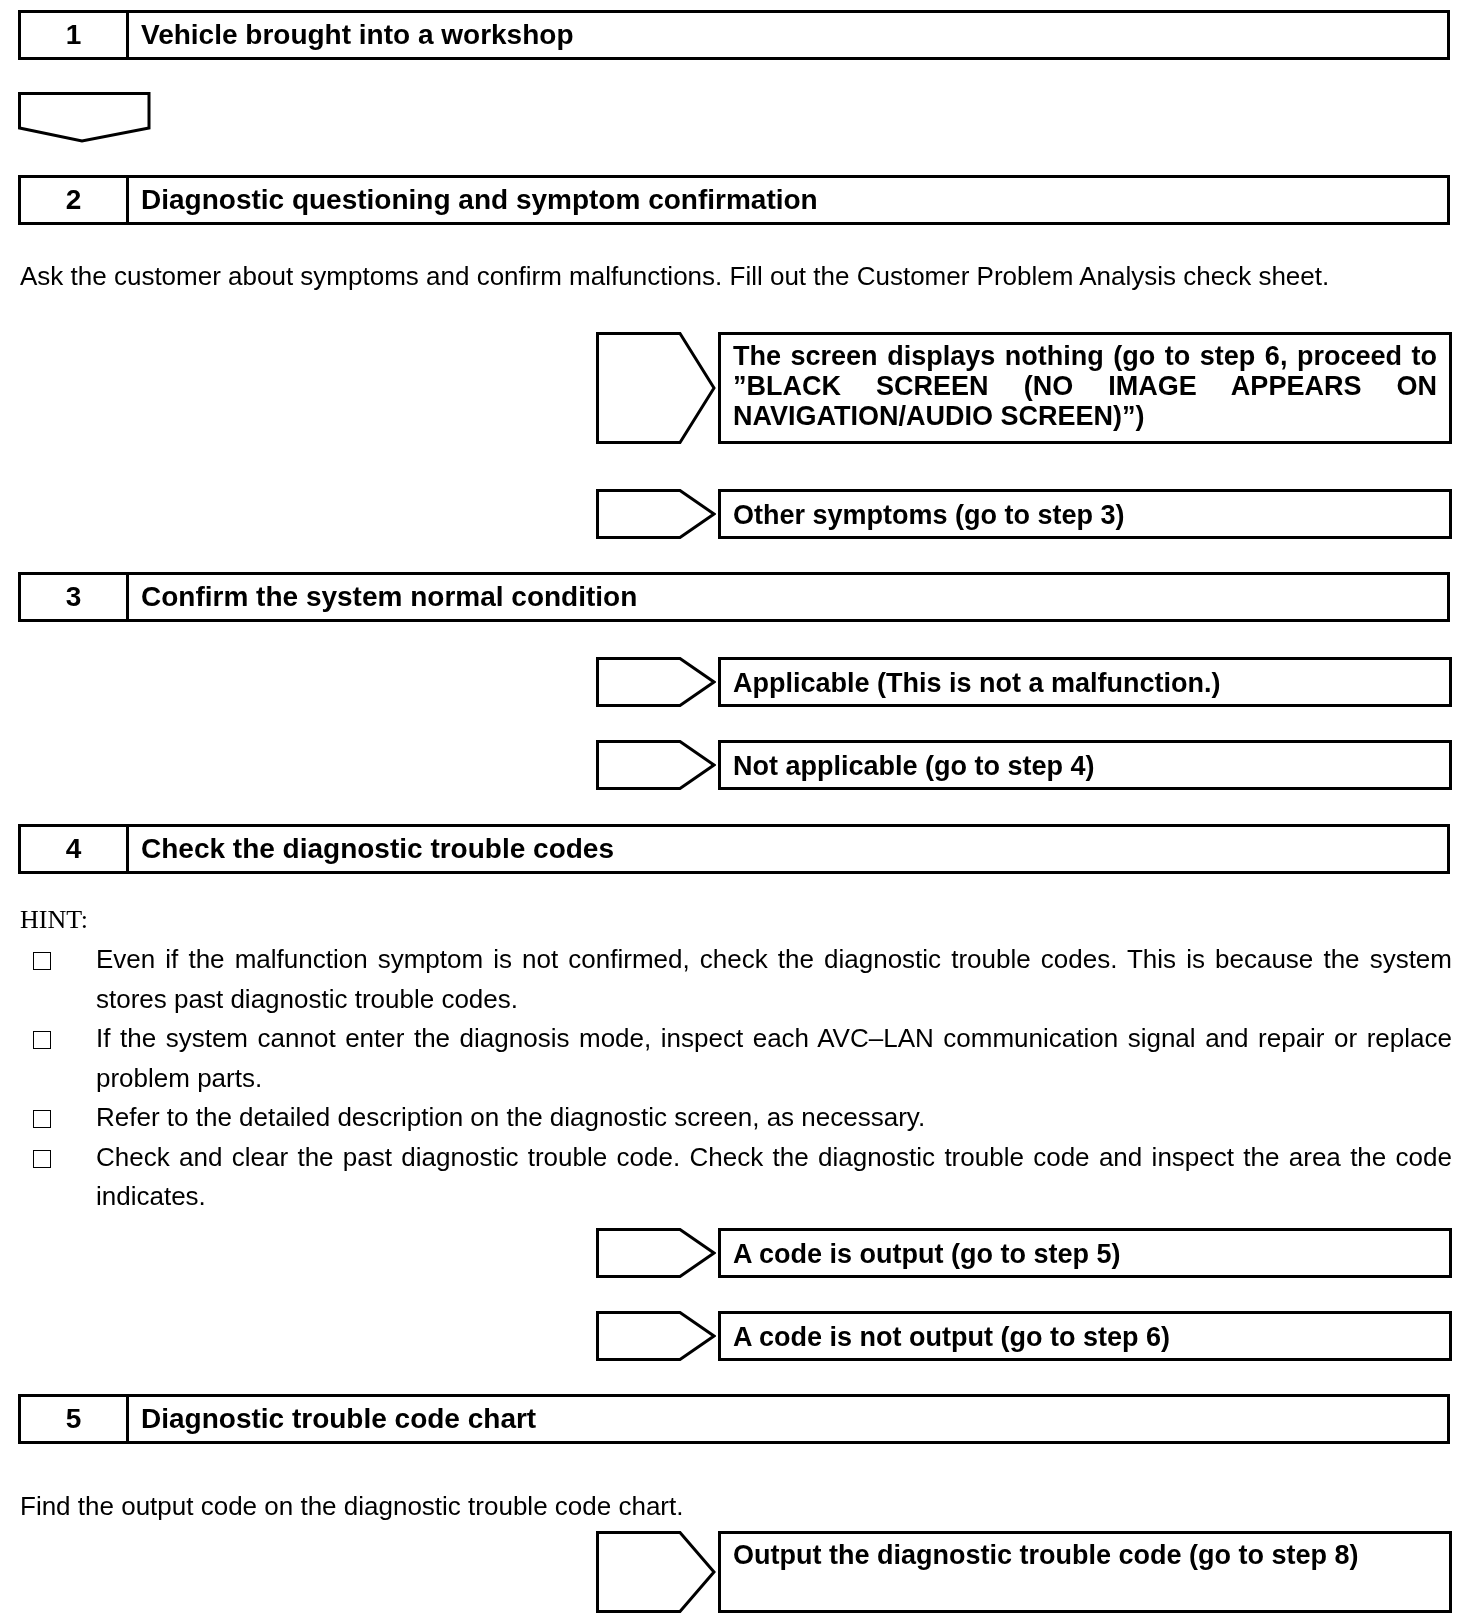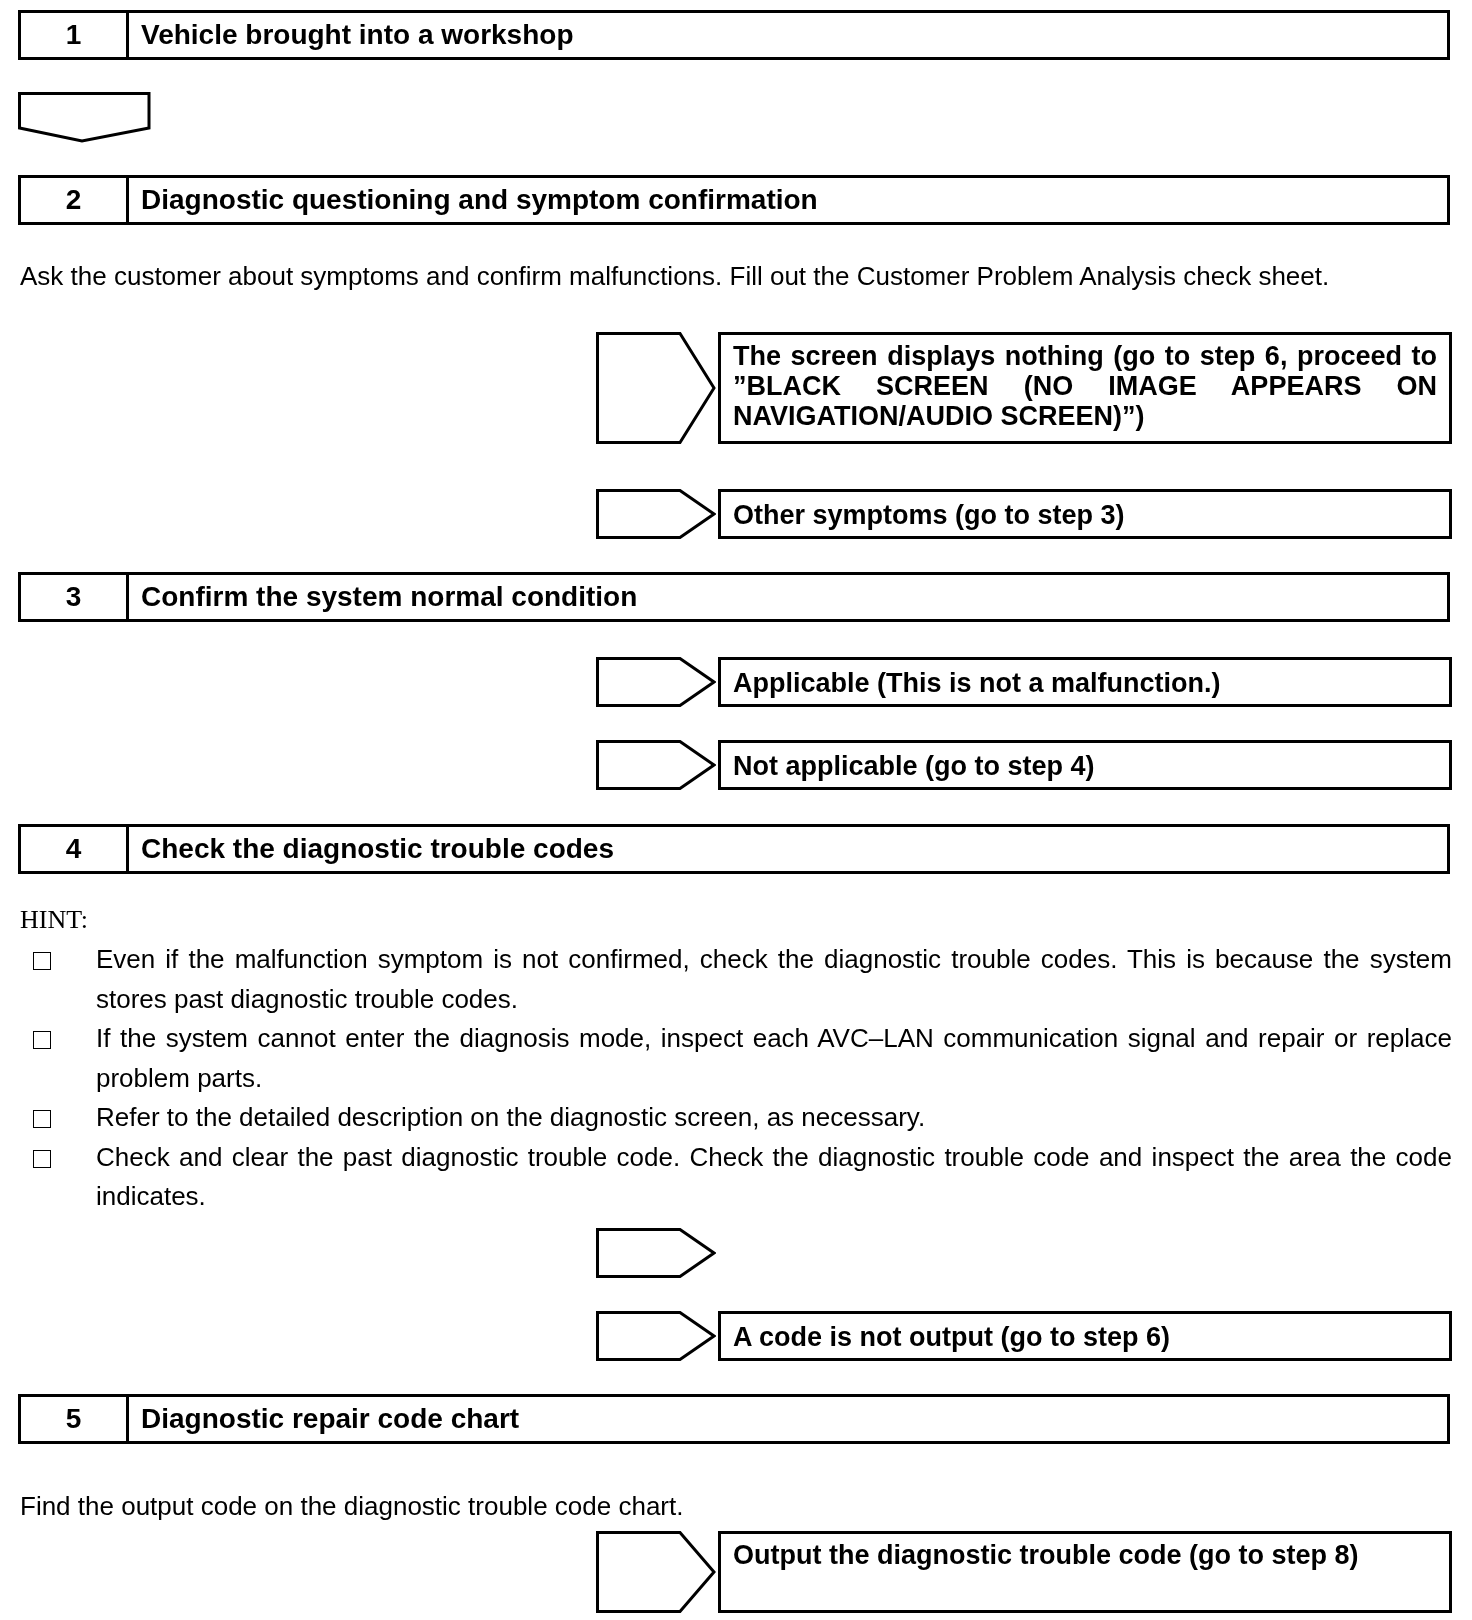--- a/index.html
+++ b/index.html
@@ -91,32 +91,33 @@
   <li class="hint-item">
     <span class="box"></span>
     <span>Check and clear the past diagnostic trouble code. Check the diagnostic trouble code and inspect the area the code indicates.</span>
   </li>
 </ul>
 
 <div class="branch" style="top:1228px; height:50px;">
   <svg width="120" height="50">
     <polygon points="1.5,1.5 84,1.5 118,25 84,48.5 1.5,48.5" fill="#fff" stroke="#000" stroke-width="3"></polygon>
   </svg>
+  <div class="result">A code is output (go to step 5)</div>
 </div>
 
 <div class="branch" style="top:1311px; height:50px;">
   <svg width="120" height="50">
     <polygon points="1.5,1.5 84,1.5 118,25 84,48.5 1.5,48.5" fill="#fff" stroke="#000" stroke-width="3"></polygon>
   </svg>
   <div class="result">A code is not output (go to step 6)</div>
 </div>
 
 <div class="step" style="top:1394px;">
   <div class="step-num">5</div>
-  <div class="step-title">Diagnostic repair code chart</div>
+  <div class="step-title">Diagnostic trouble code chart</div>
 </div>
 <div class="para" style="top:1445px;margin-top:41px;">Find the output code on the diagnostic trouble code chart.</div>
 
 <div class="branch" style="top:1531px; height:82px;">
   <svg width="120" height="82">
     <polygon points="1.5,1.5 84,1.5 118,41 84,80.5 1.5,80.5" fill="#fff" stroke="#000" stroke-width="3"></polygon>
   </svg>
   <div class="result multi">Output the diagnostic trouble code (go to step 8)</div>
 </div>
 

